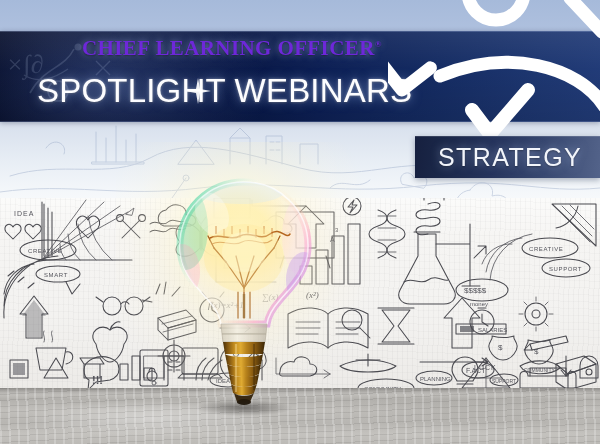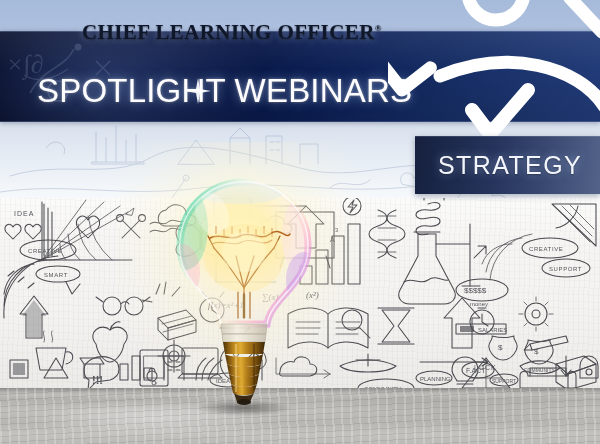--- a/index.html
+++ b/index.html
@@ -101,24 +101,24 @@
     box-shadow:0 1px 5px rgba(20,30,60,.33);
   }
   .banner-sheen{
     position:absolute;left:0;top:0;width:600px;height:91px;
     background:linear-gradient(180deg,rgba(255,255,255,.07),rgba(255,255,255,0) 42%,rgba(0,0,0,.10));
   }
   .banner-top-line{position:absolute;left:0;top:0;width:600px;height:1px;background:rgba(160,180,220,.30);}
   .banner-bot-line{position:absolute;left:0;bottom:0;width:600px;height:1px;background:rgba(150,170,215,.26);}
 
   .brand{
-    position:absolute;left:82px;top:20px;
+    position:absolute;left:82px;top:36px;
     font-family:"Liberation Serif","DejaVu Serif",serif;
     font-size:21px;letter-spacing:.4px;
-    color:#0f172a;font-weight:700;white-space:nowrap;
+    color:#6d28d9;font-weight:700;white-space:nowrap;
     font-variant:small-caps;
     text-shadow:0 0 7px rgba(190,210,255,.55),0 1px 2px rgba(0,0,0,.55);
   }
   .brand .reg{font-size:9px;vertical-align:super;letter-spacing:0;}
 
   .tagline{
     position:absolute;left:37px;top:72px;
     font-family:"Liberation Sans",sans-serif;
     font-size:33px;font-weight:400;letter-spacing:.2px;
     color:#fdfdff;white-space:nowrap;
@@ -126,21 +126,21 @@
   }
   .sparkle{
     position:absolute;left:185px;top:78px;width:26px;height:26px;pointer-events:none;
   }
 
   
   .flourish{position:absolute;left:388px;top:-6px;width:222px;height:160px;pointer-events:none;}
 
   
   .strategy{
-    position:absolute;left:415px;top:136px;width:185px;height:58px;
+    position:absolute;left:415px;top:136px;width:185px;height:42px;
     background:linear-gradient(96deg,
       #16203f 0%,
       #1b2849 16%,
       #26345c 42%,
       #37476f 68%,
       #48587f 88%,
       #53638a 100%);
     box-shadow:0 2px 6px rgba(40,52,80,.38), inset 0 1px 0 rgba(255,255,255,.13);
     display:flex;align-items:center;
   }

